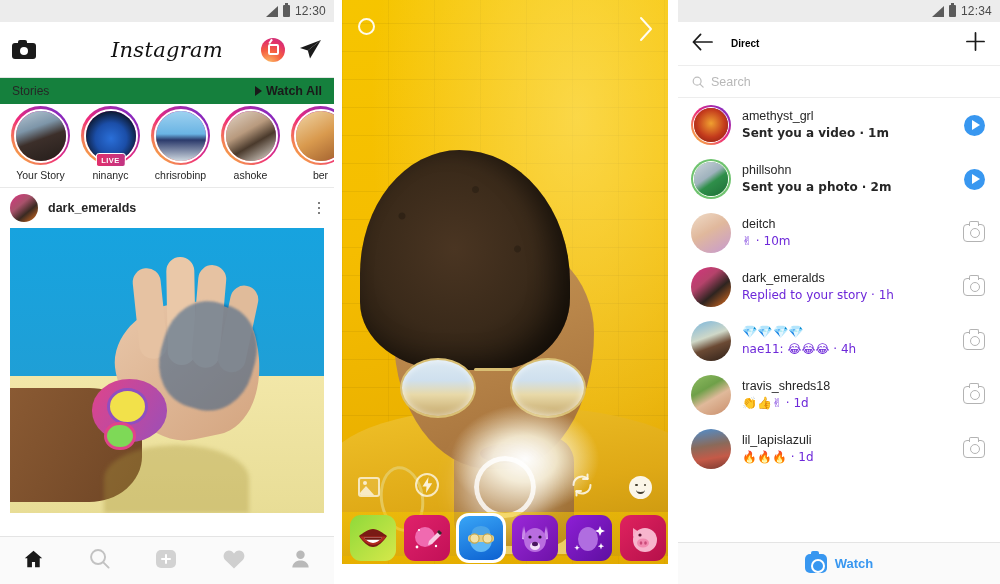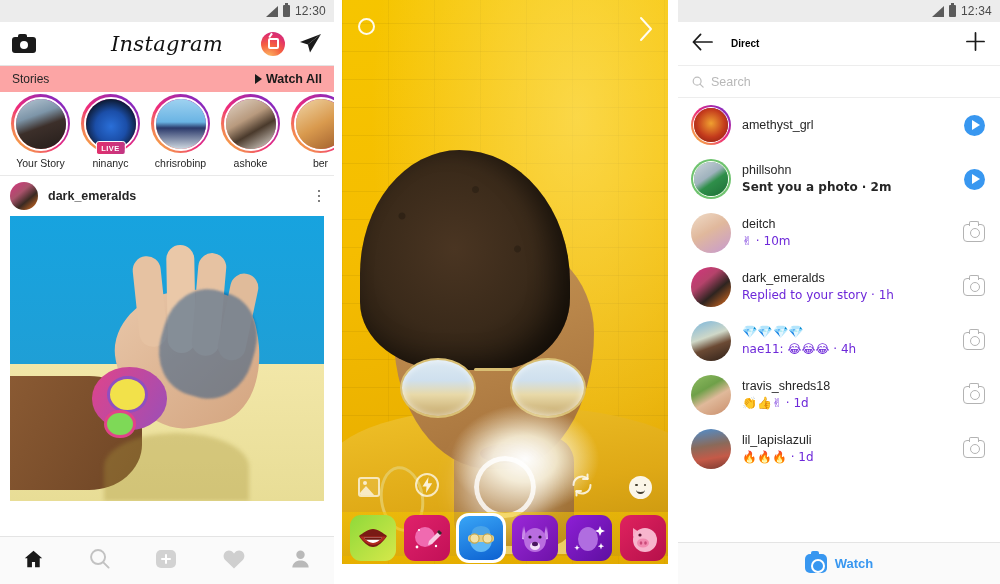--- a/index.html
+++ b/index.html
@@ -27,21 +27,21 @@
   }
   .sb-batt {
     width: 7px; height: 12px; background: #5b5b5b; border-radius: 1px; position: relative;
   }
   .sb-batt:before {
     content:""; position:absolute; top:-2px; left:2px; width:3px; height:2px; background:#5b5b5b;
   }
   .sb-time { font-size: 12px; color: #4a4a4a; font-weight: 400; letter-spacing: .2px; }
 
   .ig-appbar {
-    height: 44px; background: #fff; display: flex; align-items: center;
+    height: 56px; background: #fff; display: flex; align-items: center;
     padding: 16px 12px; border-bottom: 1px solid #e4e4e4; position: relative;
   }
   .ig-logo {
     position: absolute; left: 0; right: 0; text-align: center;
     font-family: "DejaVu Serif", serif; font-style: italic; font-size: 21px;
     color: #111; letter-spacing: .3px; pointer-events: none;
   }
   .icon-btn { display:flex; align-items:center; justify-content:center; }
   .cam-ico { width: 24px; height: 19px; position: relative; }
   .cam-ico .body { position:absolute; left:0; top:3px; width:24px; height:16px; background:#1a1a1a; border-radius:3px; }
@@ -52,21 +52,21 @@
     width: 24px; height: 24px; border-radius: 50%;
     background: radial-gradient(circle at 30% 110%, #fdc468 0%, #f56040 45%, #e1306c 75%, #c13584 100%);
     display:flex; align-items:center; justify-content:center;
   }
   .igtv-badge .tv { width: 11px; height: 11px; border: 2px solid #fff; border-radius: 2px; position: relative;}
   .igtv-badge .tv:before{content:"";position:absolute;top:-5px;left:-1px;width:7px;height:5px;border-left:2px solid #fff;transform:rotate(35deg);}
   .send-svg { display:block; }
 
   .stories-head {
     height: 26px; display: flex; align-items: center; justify-content: space-between;
-    padding: 0 12px; font-size: 12px; color: #262626; background:#fca5a5;
+    padding: 0 12px; font-size: 12px; color: #262626; background:#15803d;
   }
   .watch-all { display: flex; align-items: center; gap: 4px; font-weight: 700; color: #1a1a1a; font-size:12.5px;}
   .play-tri { width:0;height:0;border-style:solid;border-width:5px 0 5px 7px;border-color:transparent transparent transparent #1a1a1a;}
 
   .stories-strip {
     display: flex; gap: 9px; padding: 2px 8px 6px 10px; background: #fff;
     border-bottom: 1px solid #e9e9e9; overflow: hidden;
   }
   .story { width: 61px; flex: 0 0 61px; text-align: center; position: relative; }
   .story-ring {
@@ -563,20 +563,21 @@
     <div class="d-list">
 
       <div class="d-row">
         <div class="d-av-wrap ring">
             <div class="d-av">
               <div class="ph" style="background:radial-gradient(circle at 50% 45%,#f0a030 0%,#c33a1c 55%,#7a1a10 100%)"></div>
             </div>
           </div>
         <div class="d-text">
           <div class="d-user bold">amethyst_grl</div>
+          <div class="d-sub unread emo">Sent you a video · 1m</div>
         </div>
         <div class="d-action">
             <div class="play-btn"></div>
           </div>
       </div>
 
       <div class="d-row">
         <div class="d-av-wrap ring-green">
             <div class="d-av">
               <div class="ph" style="background:linear-gradient(145deg,#cdd6db 0%,#9fb2bd 42%,#2f8f4a 58%,#1d6c36 100%)"></div>

